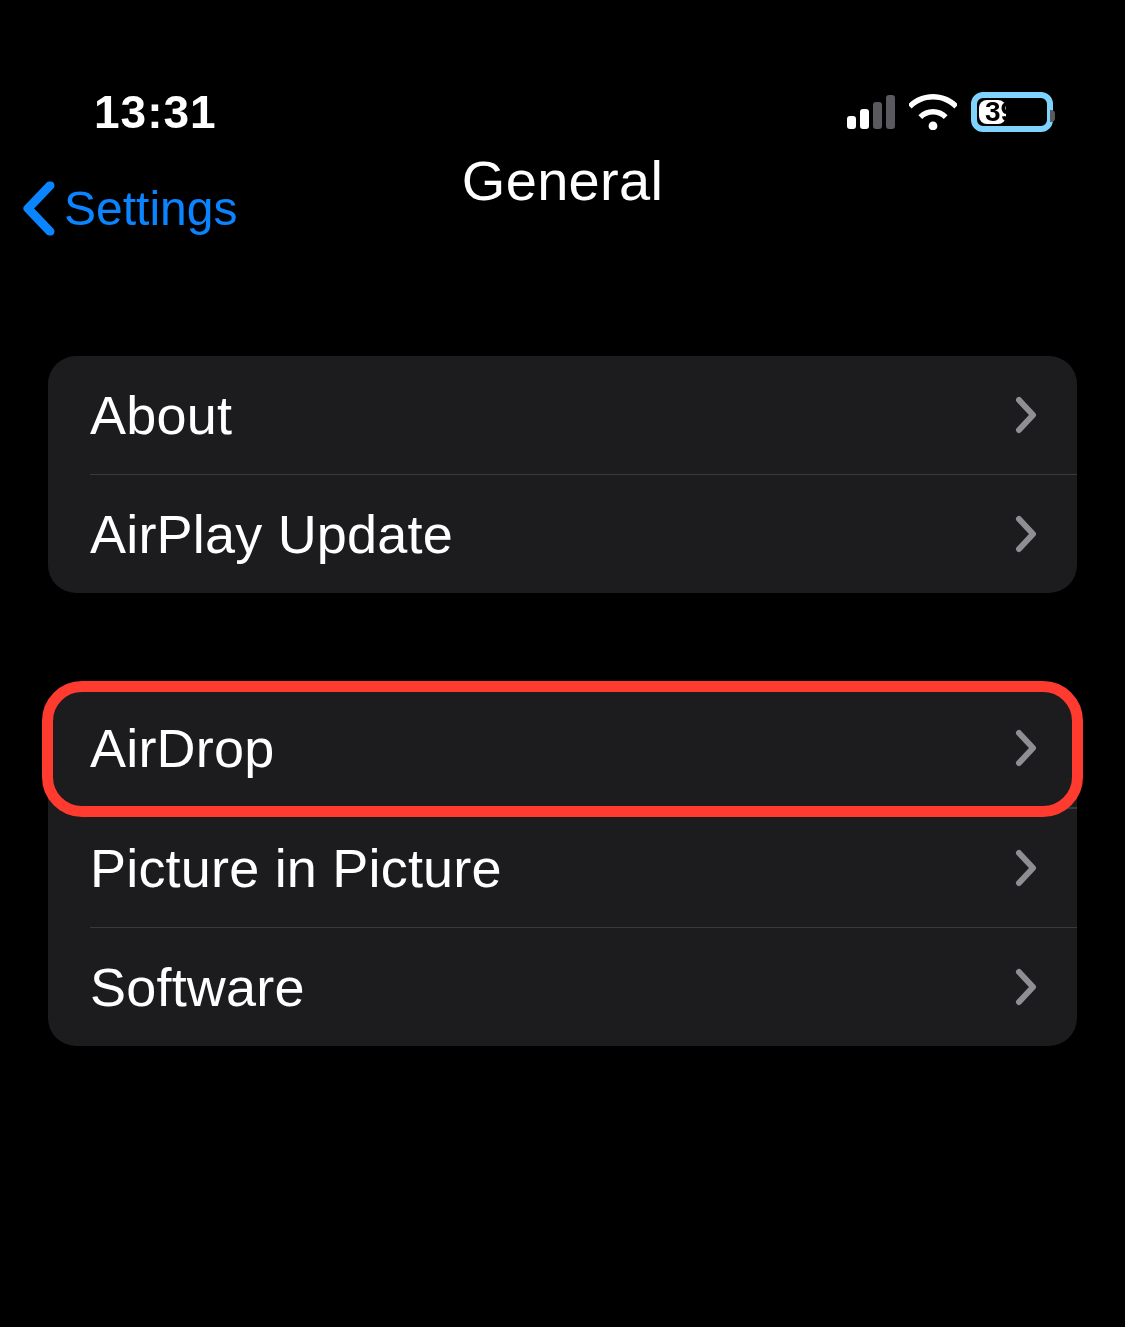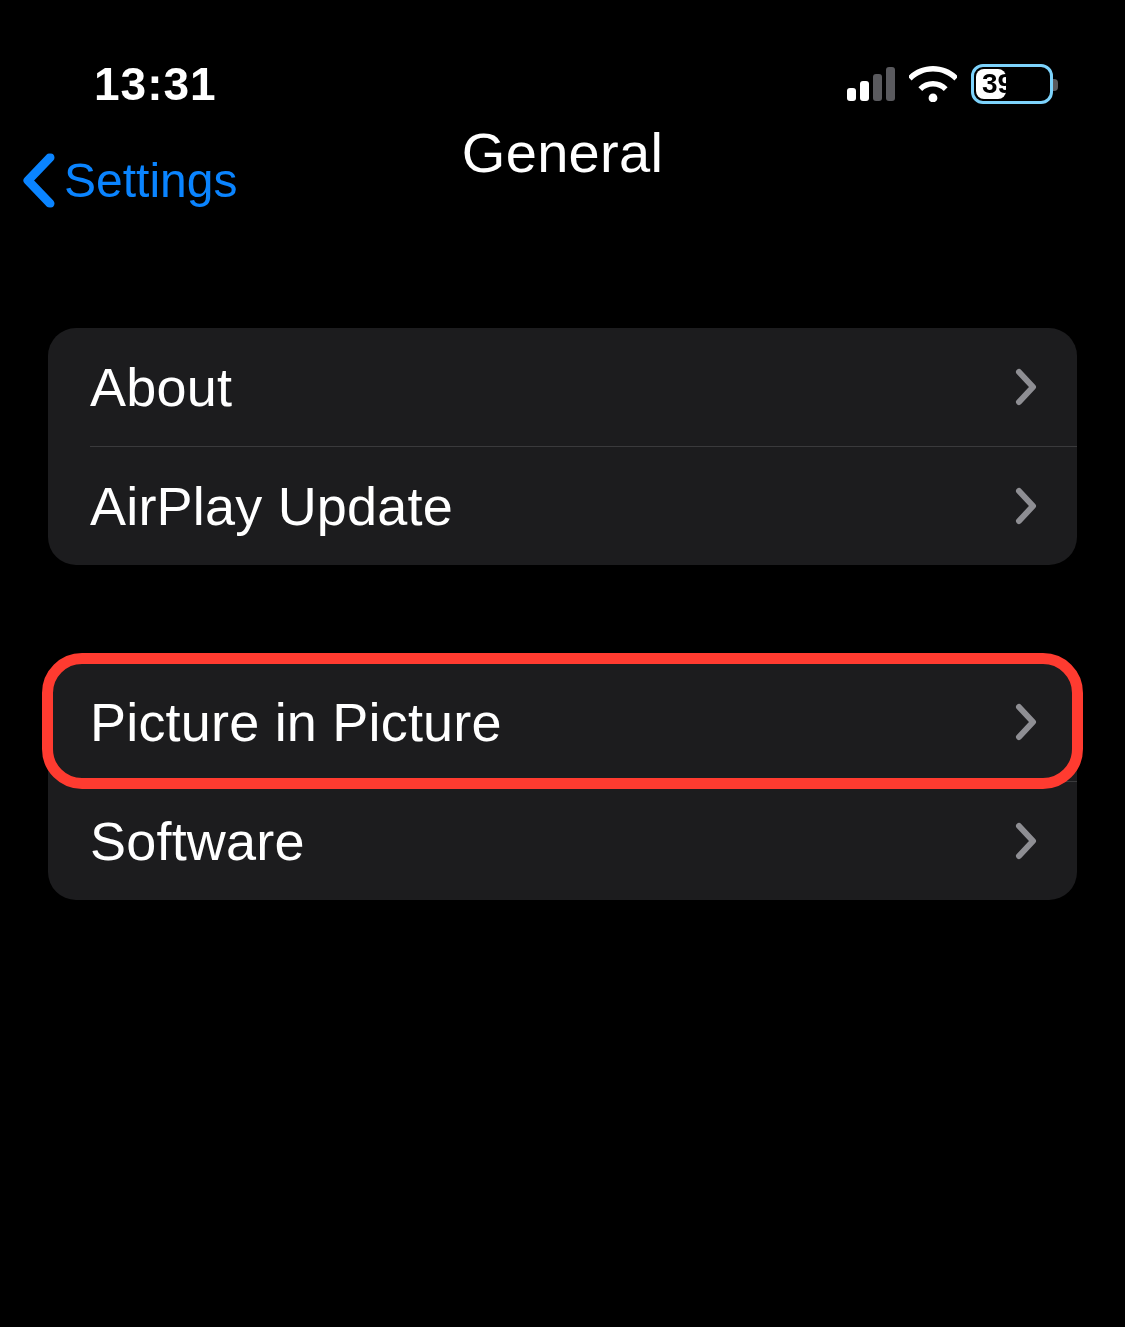--- a/index.html
+++ b/index.html
@@ -17,20 +17,21 @@
       overflow: hidden;
     }
 
     
     .status-bar {
       display: flex;
       justify-content: space-between;
       align-items: center;
       padding: 48px 72px 0 94px;
       height: 120px;
+      margin-top: 28px;
     }
     .status-time {
       font-size: 46px;
       font-weight: 700;
       letter-spacing: 1px;
     }
     .status-right {
       display: flex;
       align-items: center;
       gap: 14px;
@@ -50,21 +51,21 @@
     .signal-bars .b2 { height: 20px; background: #fff; }
     .signal-bars .b3 { height: 27px; background: #5a5a5e; }
     .signal-bars .b4 { height: 34px; background: #5a5a5e; }
 
     .wifi-icon svg { display: block; }
 
     .battery {
       position: relative;
       width: 82px;
       height: 40px;
-      border: 3px solid #7dd3fc;
+      border: 6px solid #7dd3fc;
       border-radius: 12px;
       display: flex;
       align-items: center;
       background: transparent;
     }
     .battery::after {
       content: "";
       position: absolute;
       right: -8px;
       top: 12px;
@@ -230,20 +231,28 @@
         <svg width="22" height="38" viewBox="0 0 11 19">
             <polyline points="2,2 9,9.5 2,17" fill="none" stroke="#8e8e93" stroke-width="3" stroke-linecap="round" stroke-linejoin="round"></polyline>
           </svg>
       </span>
     </div>
   </div>
 
   <div class="group2">
     <div class="highlight-outline"></div>
     <div class="group2-inner">
+      <div class="cell">
+        <span class="row-label">AirDrop</span>
+        <span class="chevron">
+          <svg width="22" height="38" viewBox="0 0 11 19">
+              <polyline points="2,2 9,9.5 2,17" fill="none" stroke="#8e8e93" stroke-width="3" stroke-linecap="round" stroke-linejoin="round"></polyline>
+            </svg>
+        </span>
+      </div>
       <div class="divider"></div>
       <div class="divider"></div>
       <div class="cell">
         <span class="row-label">Picture in Picture</span>
         <span class="chevron">
           <svg width="22" height="38" viewBox="0 0 11 19">
               <polyline points="2,2 9,9.5 2,17" fill="none" stroke="#8e8e93" stroke-width="3" stroke-linecap="round" stroke-linejoin="round"></polyline>
             </svg>
         </span>
       </div>

